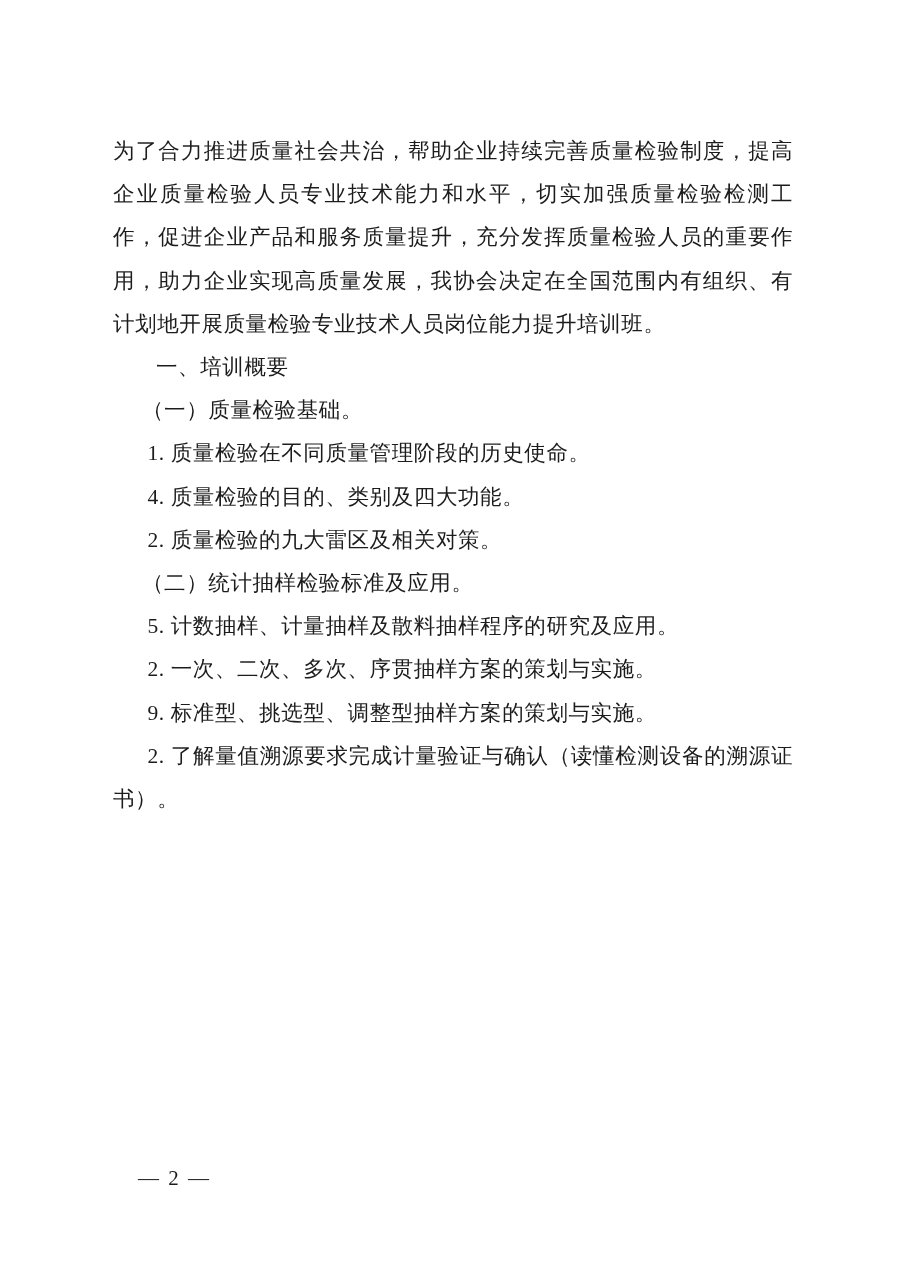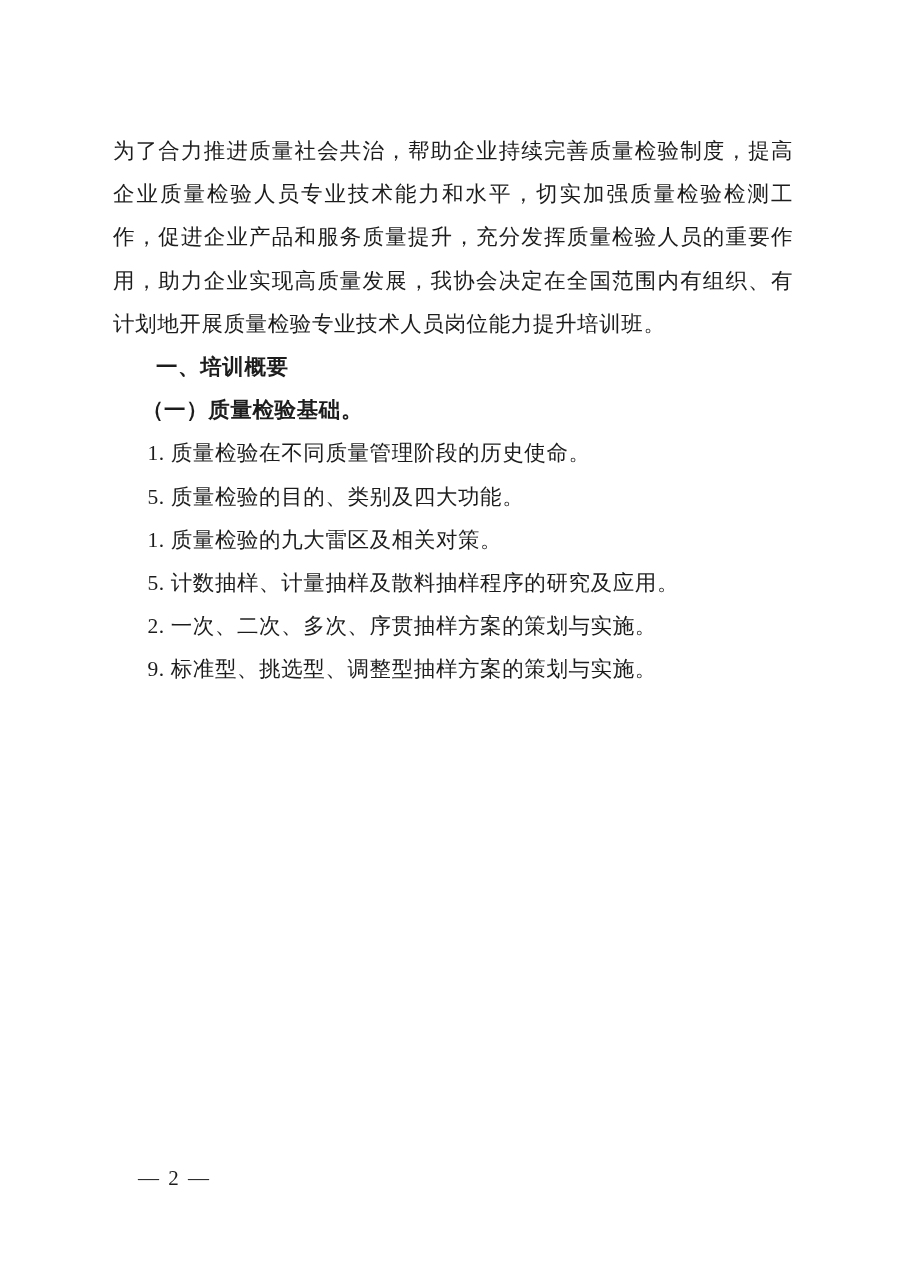--- a/index.html
+++ b/index.html
@@ -33,28 +33,28 @@
   }
   
   .para-flush { text-indent: 0; }
   
   .para-indent { text-indent: 2em; }
   
   .para-item { text-indent: 1.6em; }
   
   .section-title {
     text-indent: 2em;
-    font-weight: bold;
+    font-weight: normal;
     font-family: "Liberation Sans", "DejaVu Sans", sans-serif;
     letter-spacing: 1px;
   }
   
   .sub-heading {
     text-indent: 1.35em;
-    font-weight: bold;
+    font-weight: normal;
   }
   .page-footer {
     position: absolute;
     left: 138px;
     top: 1166px;
     font-size: 21px;
     letter-spacing: 2px;
     color: #1c1c1c;
   }
 </style>
@@ -65,26 +65,28 @@
   <div class="content">
 
     <p class="para-flush">为了合力推进质量社会共治，帮助企业持续完善质量检验制度，提高企业质量检验人员专业技术能力和水平，切实加强质量检验检测工作，促进企业产品和服务质量提升，充分发挥质量检验人员的重要作用，助力企业实现高质量发展，我协会决定在全国范围内有组织、有计划地开展质量检验专业技术人员岗位能力提升培训班。</p>
 
 
     <p class="section-title">一、培训概要</p>
 
     <p class="sub-heading">（一）质量检验基础。</p>
 
     <p class="para-item">1. 质量检验在不同质量管理阶段的历史使命。</p>
-    <p class="para-item">5. 质量检验的目的、类别及四大功能。</p>
-    <p class="para-item">1. 质量检验的九大雷区及相关对策。</p>
+    <p class="para-item">4. 质量检验的目的、类别及四大功能。</p>
+    <p class="para-item">2. 质量检验的九大雷区及相关对策。</p>
 
+    <p class="sub-heading">（二）统计抽样检验标准及应用。</p>
 
     <p class="para-item">5. 计数抽样、计量抽样及散料抽样程序的研究及应用。</p>
     <p class="para-item">2. 一次、二次、多次、序贯抽样方案的策划与实施。</p>
     <p class="para-item">9. 标准型、挑选型、调整型抽样方案的策划与实施。</p>
 
 
+    <p class="para-item">2. 了解量值溯源要求完成计量验证与确认（读懂检测设备的溯源证书）。</p>
 
   </div>
 
   <div class="page-footer">— 2 —</div>
 </div>
 
 </body></html>

